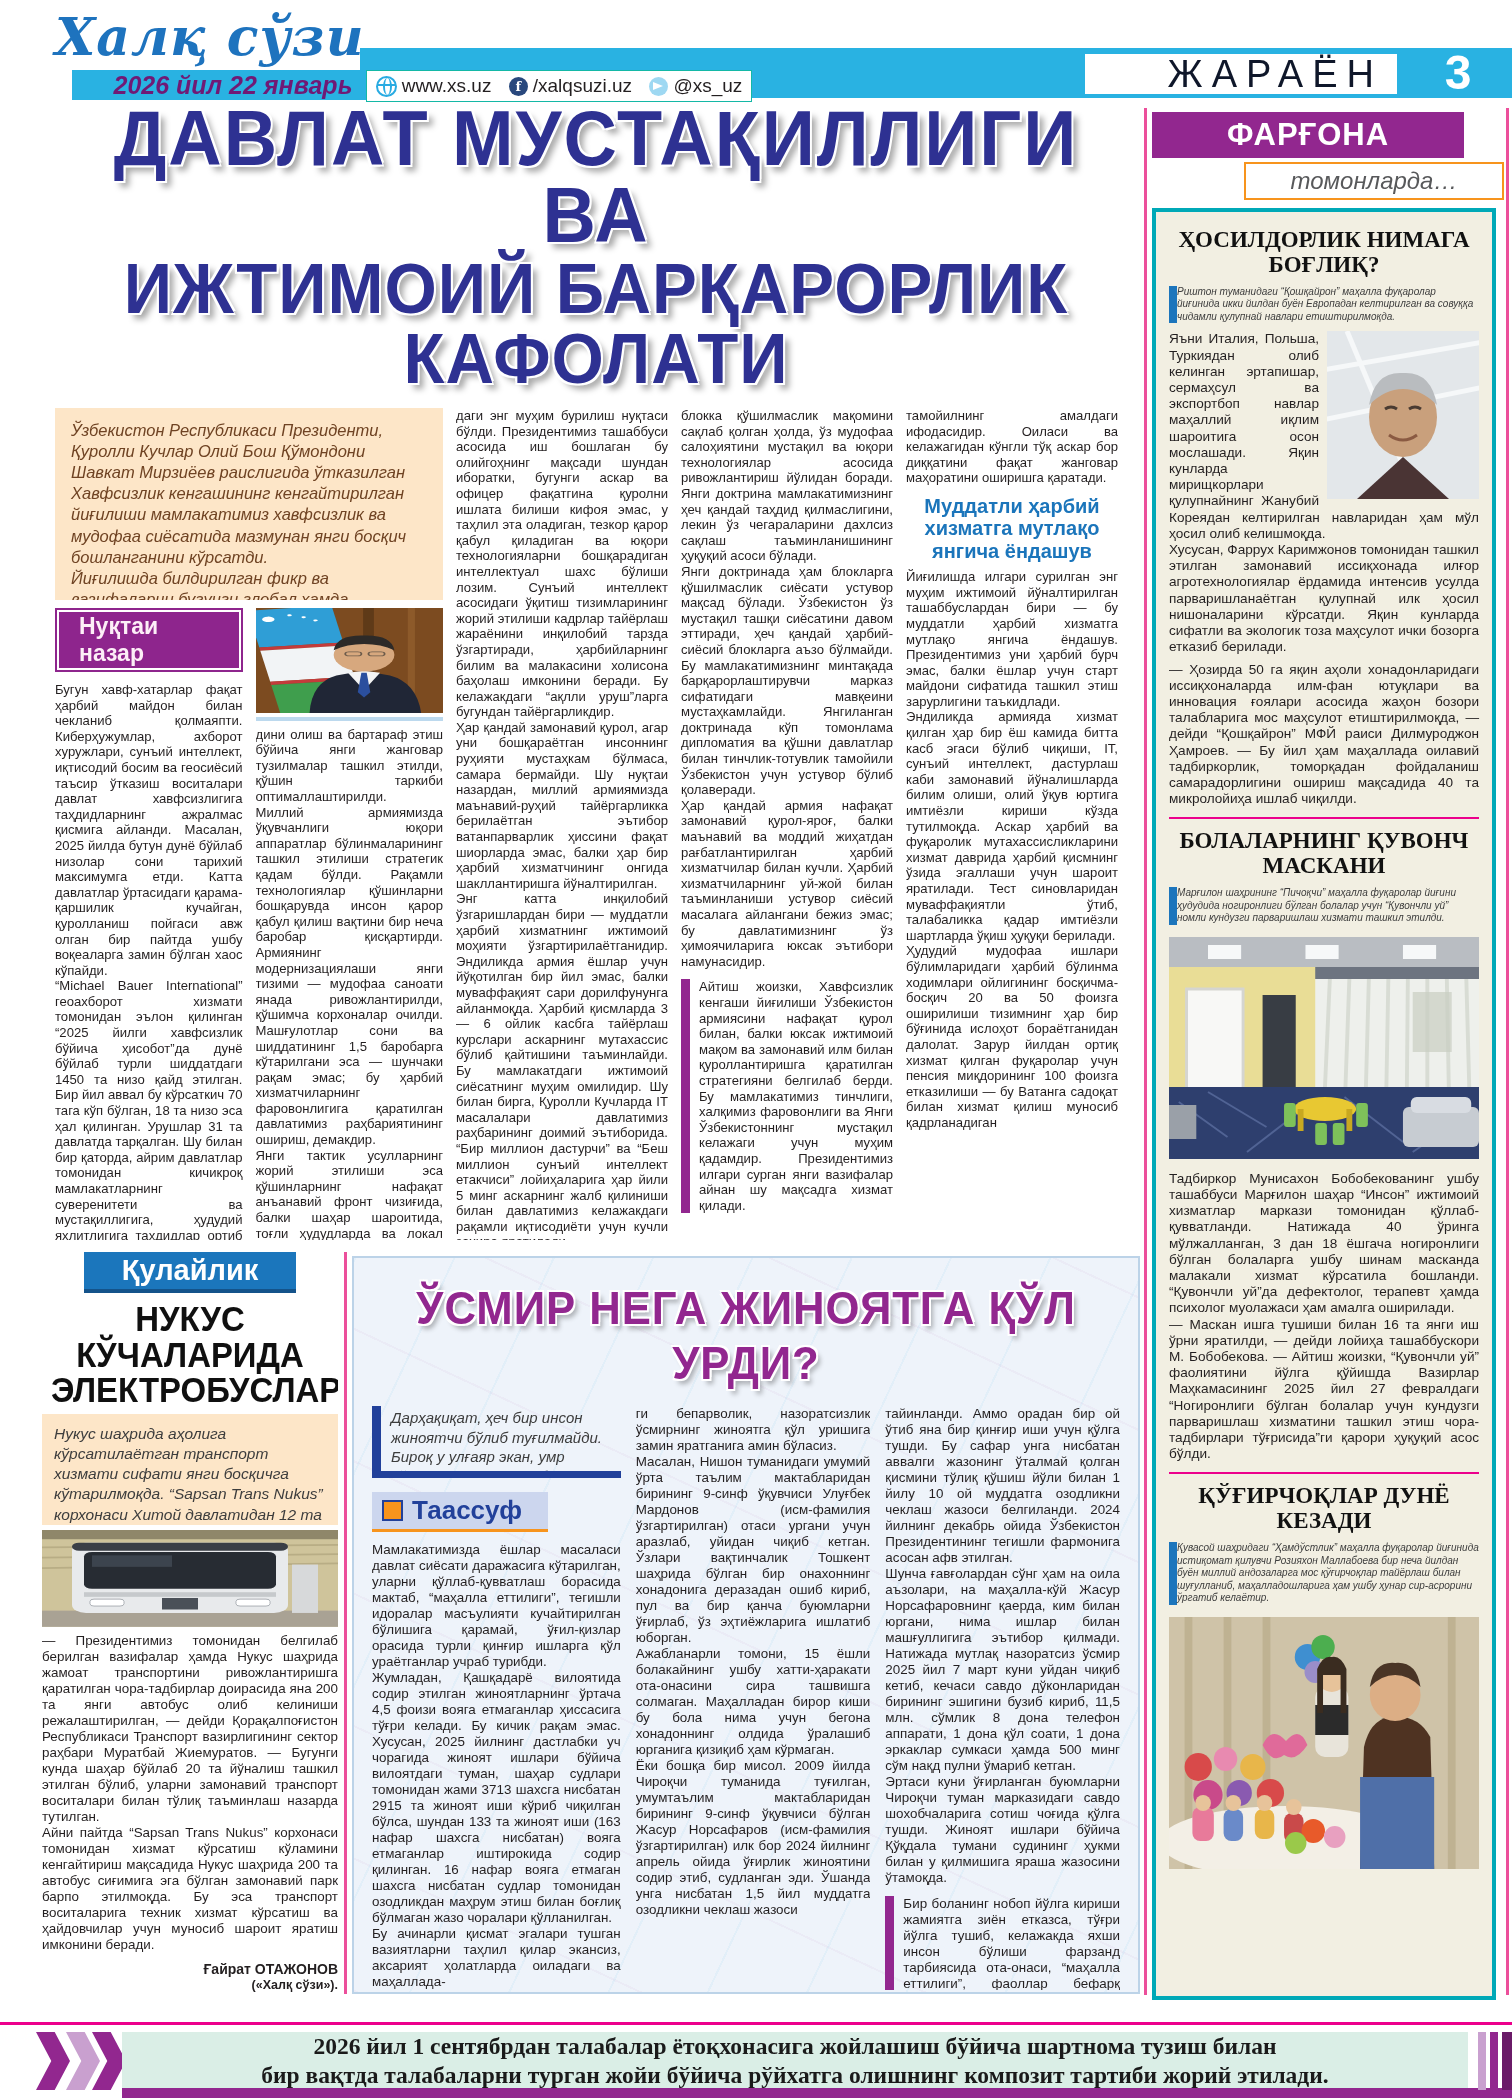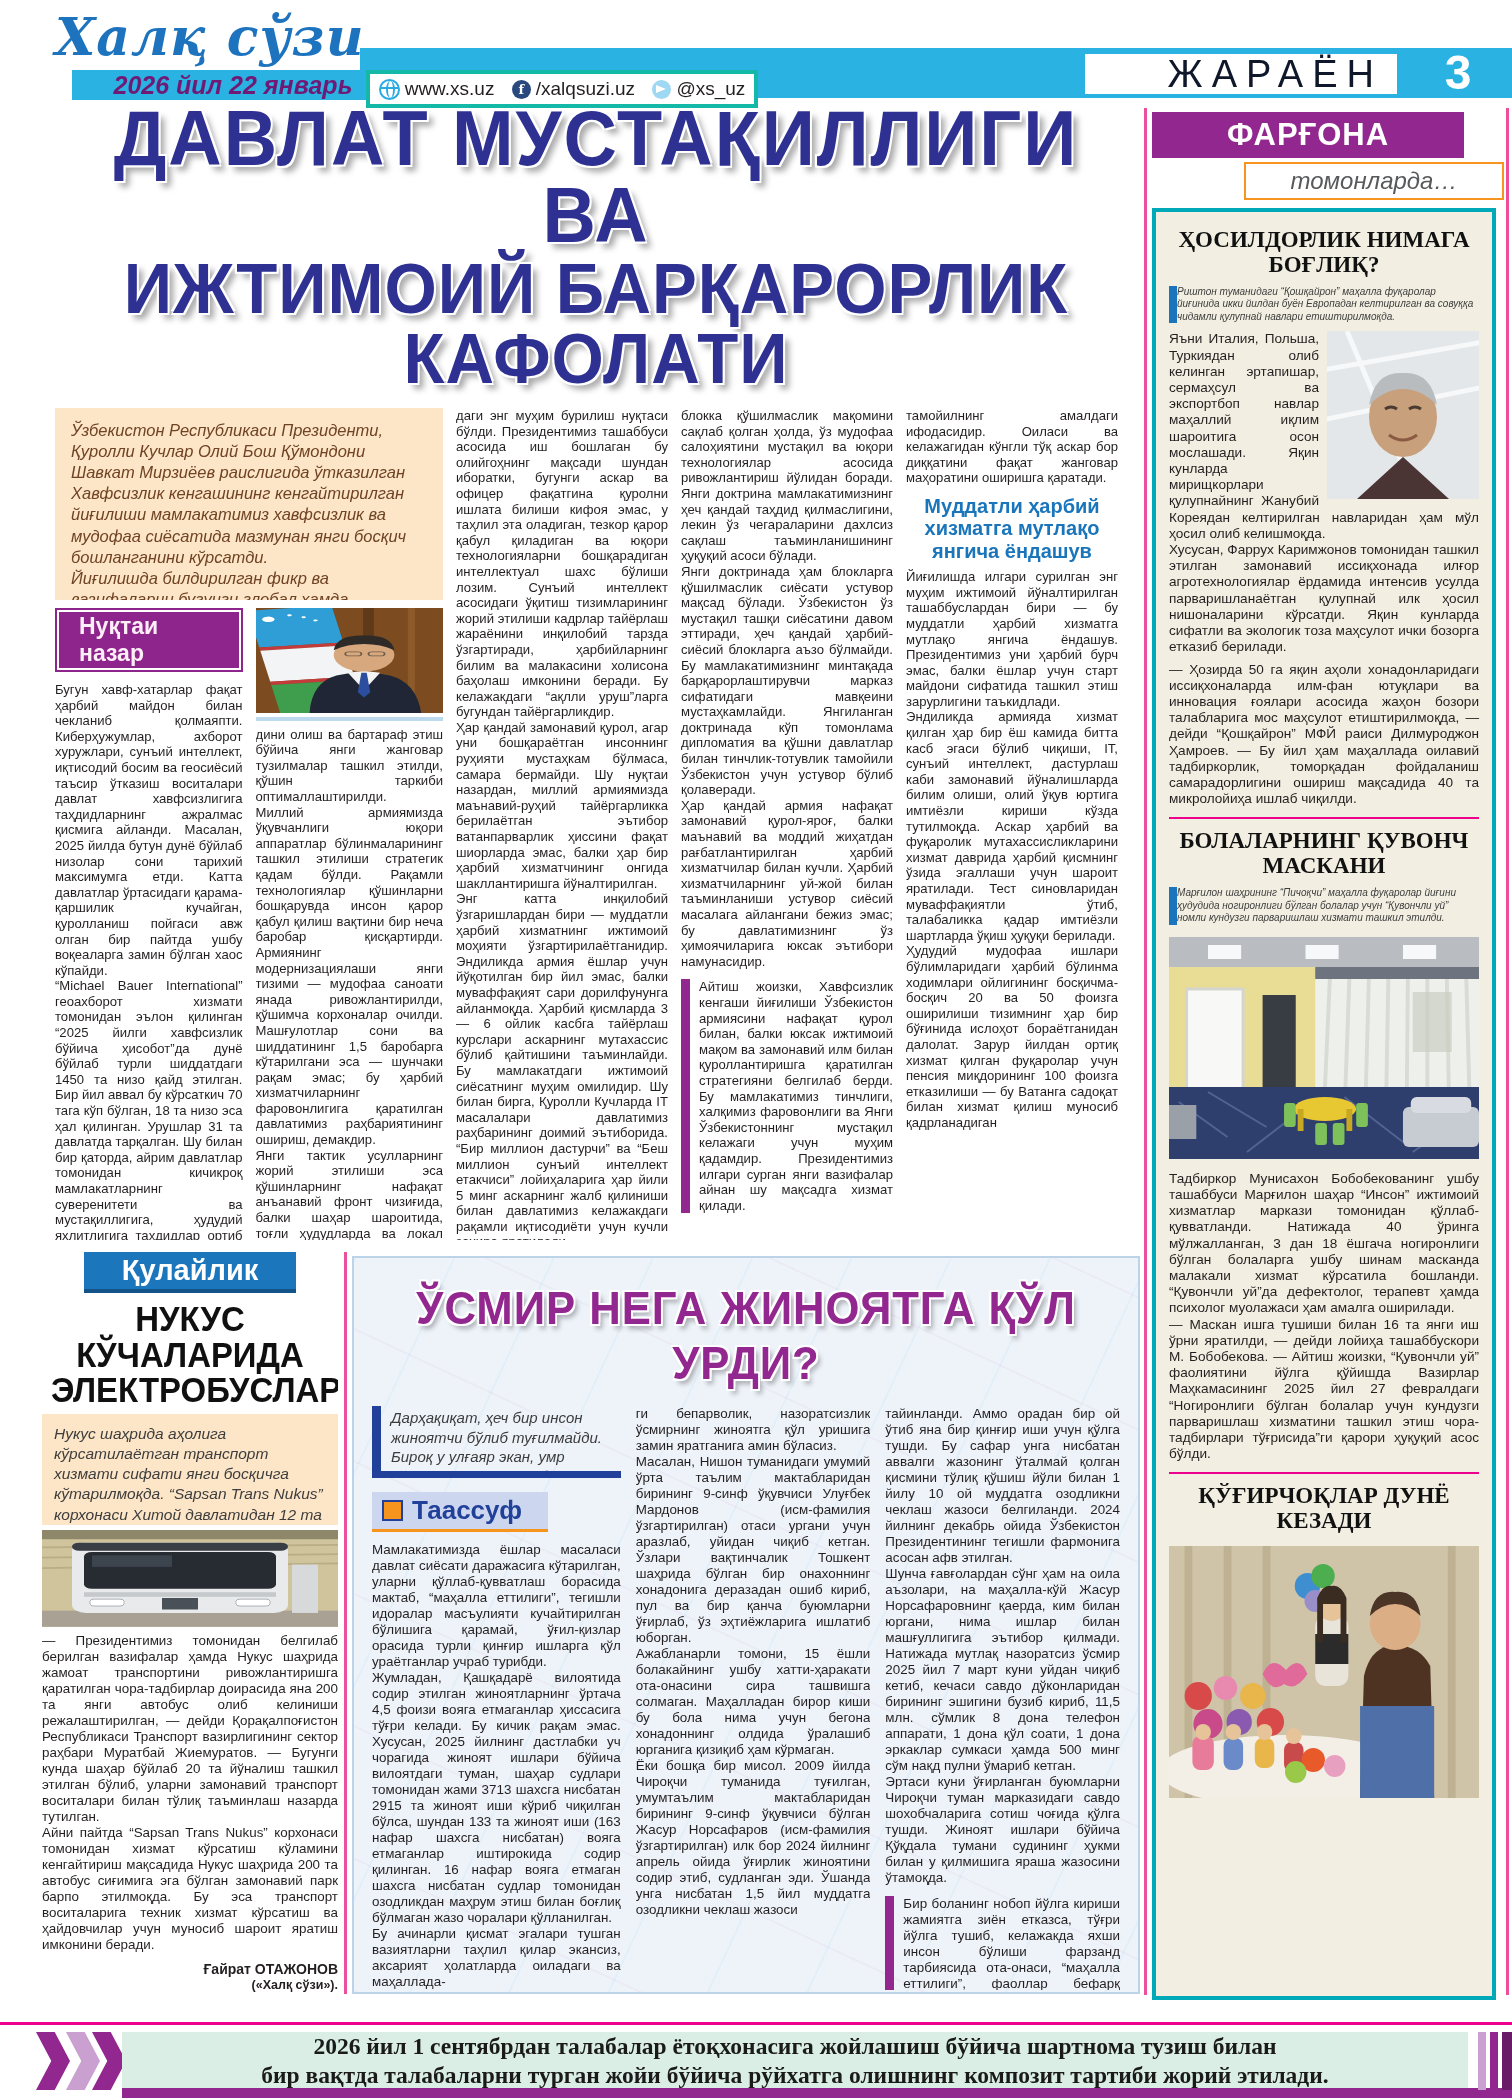--- a/index.html
+++ b/index.html
@@ -5,21 +5,21 @@
   html,body{margin:0;padding:0;background:#e9e9e9;}
   #page{position:relative;width:1512px;height:2098px;background:#ffffff;margin:0 auto;
         font-family:"Liberation Sans",sans-serif;color:#231f20;overflow:hidden;}
   
   .logo{position:absolute;left:55px;top:6px;font-family:"DejaVu Serif",serif;
         font-weight:bold;font-style:italic;font-size:52px;color:#1e73be;letter-spacing:1px;}
   .band{position:absolute;left:360px;top:48px;width:1152px;height:50px;background:#29b2e2;}
   .datebar{position:absolute;left:40px;top:70px;width:322px;height:30px;background:#29b2e2;
            color:#701a75;font-weight:bold;font-style:italic;font-size:25px;line-height:30px;text-align:center;margin-left:32px;}
   .socialbox{position:absolute;left:366px;top:70px;width:384px;height:30px;background:#fff;
-             border:4px solid #14b8a6;display:flex;align-items:center;justify-content:space-around;font-size:19px;color:#231f20;}
+             border:1px solid #14b8a6;display:flex;align-items:center;justify-content:space-around;font-size:19px;color:#231f20;}
   .socialbox a{color:#231f20;text-decoration:none;display:flex;align-items:center;gap:5px;}
   .ic-globe{width:17px;height:17px;border:2px solid #29abe2;border-radius:50%;position:relative;display:inline-block;}
   .ic-globe::before{content:"";position:absolute;left:0;right:0;top:6px;border-top:2px solid #29abe2;}
   .ic-globe::after{content:"";position:absolute;left:5px;top:0;bottom:0;width:5px;border-left:2px solid #29abe2;border-right:2px solid #29abe2;border-radius:50%;}
   .ic-fb{width:19px;height:19px;background:#29487d;border-radius:50%;color:#fff;display:inline-flex;
          align-items:center;justify-content:center;font-weight:bold;font-size:13px;font-family:"DejaVu Serif",serif;}
   .ic-fb::before{content:"f";}
   .ic-tg{width:19px;height:19px;background:#9ed8f2;border-radius:50%;position:relative;display:inline-block;}
   .ic-tg::before{content:"";position:absolute;left:4px;top:5px;width:0;height:0;
                  border-left:10px solid #fff;border-top:4px solid transparent;border-bottom:4px solid transparent;}
@@ -350,20 +350,21 @@
         <rect x="240" y="170" width="78" height="40" rx="6" fill="#c7ccd2"></rect>
         <rect x="248" y="160" width="62" height="16" rx="6" fill="#d8dce2"></rect>
         <rect x="0" y="168" width="28" height="34" fill="#9aa0a8"></rect>
       </svg>
       <div class="s-body">Тадбиркор Мунисахон Бобобекованинг ушбу ташаббуси Марғилон шаҳар “Инсон” ижтимоий хизматлар маркази томонидан қўллаб-қувватланди. Натижада 40 ўринга мўлжалланган, 3 дан 18 ёшгача ногиронлиги бўлган болаларга ушбу шинам масканда малакали хизмат кўрсатила бошланди. “Қувончли уй”да дефектолог, терапевт ҳамда психолог муолажаси ҳам амалга оширилади.
 — Маскан ишга тушиши билан 16 та янги иш ўрни яратилди, — дейди лойиҳа ташаббускори М. Бобобекова. — Айтиш жоизки, “Қувончли уй” фаолиятини йўлга қўйишда Вазирлар Маҳкамасининг 2025 йил 27 февралдаги “Ногиронлиги бўлган болалар учун кундузги парваришлаш хизматини ташкил этиш чора-тадбирлари тўғрисида”ги қарори ҳуқуқий асос бўлди.</div>
 
       <hr class="hr-pink">
 
       <div class="s-title">ҚЎҒИРЧОҚЛАР ДУНЁ КЕЗАДИ</div>
+      <div class="s-lead">Қувасой шаҳридаги “Ҳамдўстлик” маҳалла фуқаролар йиғинида истиқомат қилувчи Розияхон Маллабоева бир неча йилдан буён миллий андозаларга мос қўғирчоқлар тайёрлаш билан шуғулланиб, маҳалладошларига ҳам ушбу ҳунар сир-асрорини ўргатиб келаётир.</div>
       <svg class="photo-dolls" viewBox="0 0 318 252" preserveAspectRatio="none">
         <rect width="318" height="252" fill="#cfc3a8"></rect>
         <g stroke="#bfb292" stroke-width="8">
             <line x1="20" y1="0" x2="20" y2="252"></line>
             <line x1="60" y1="0" x2="60" y2="252"></line>
             <line x1="100" y1="0" x2="100" y2="252"></line>
             <line x1="290" y1="0" x2="290" y2="252"></line>
           </g>
         <circle cx="142" cy="40" r="13" fill="#3f8fd0"></circle>
           <circle cx="158" cy="30" r="12" fill="#4cae4f"></circle>

